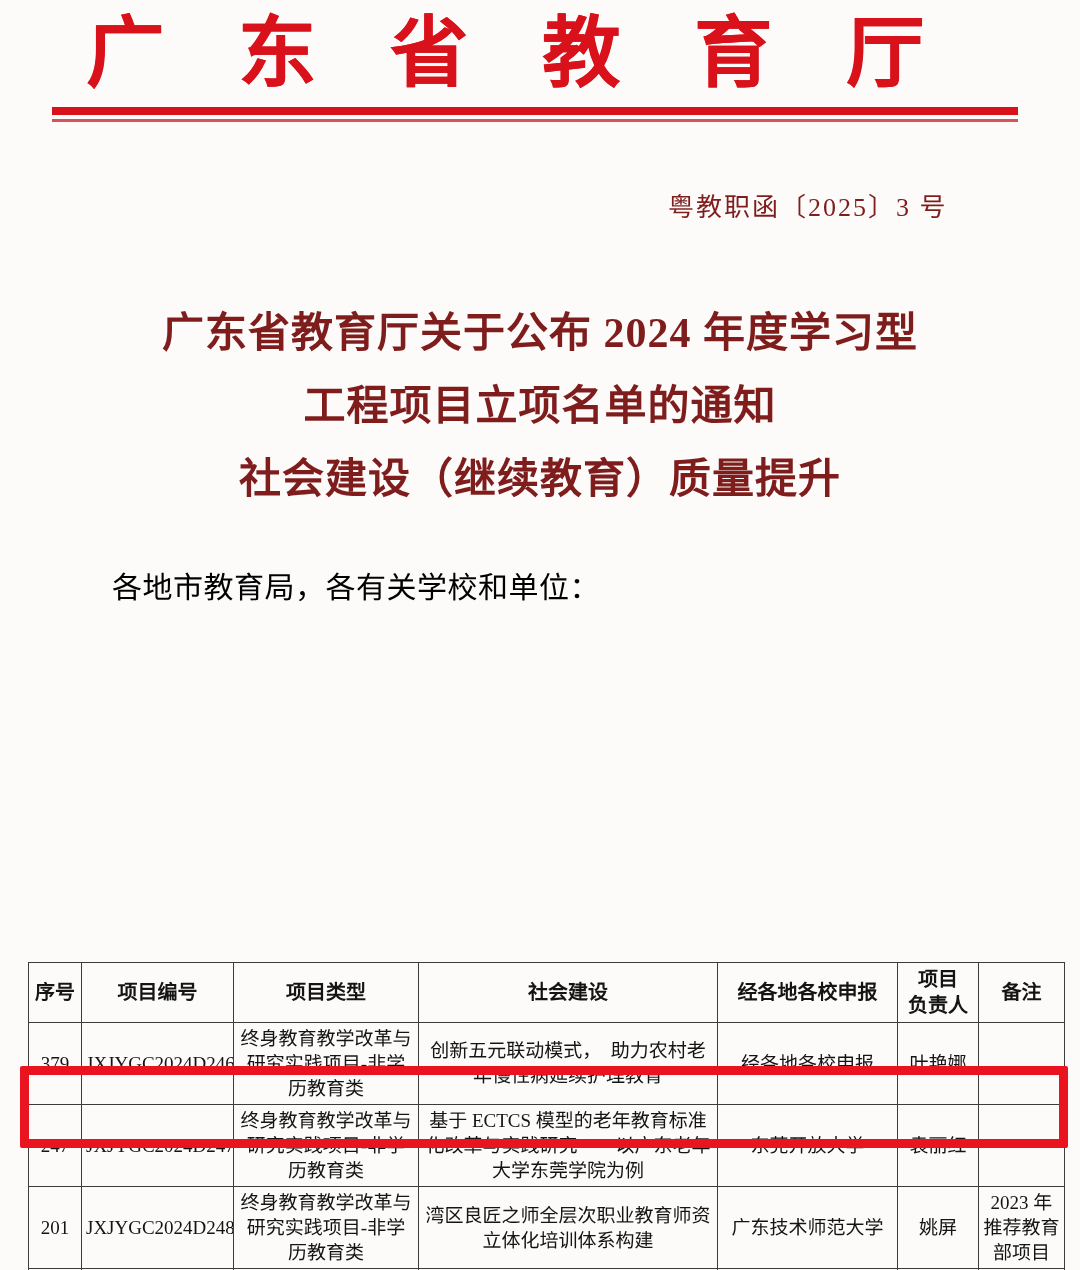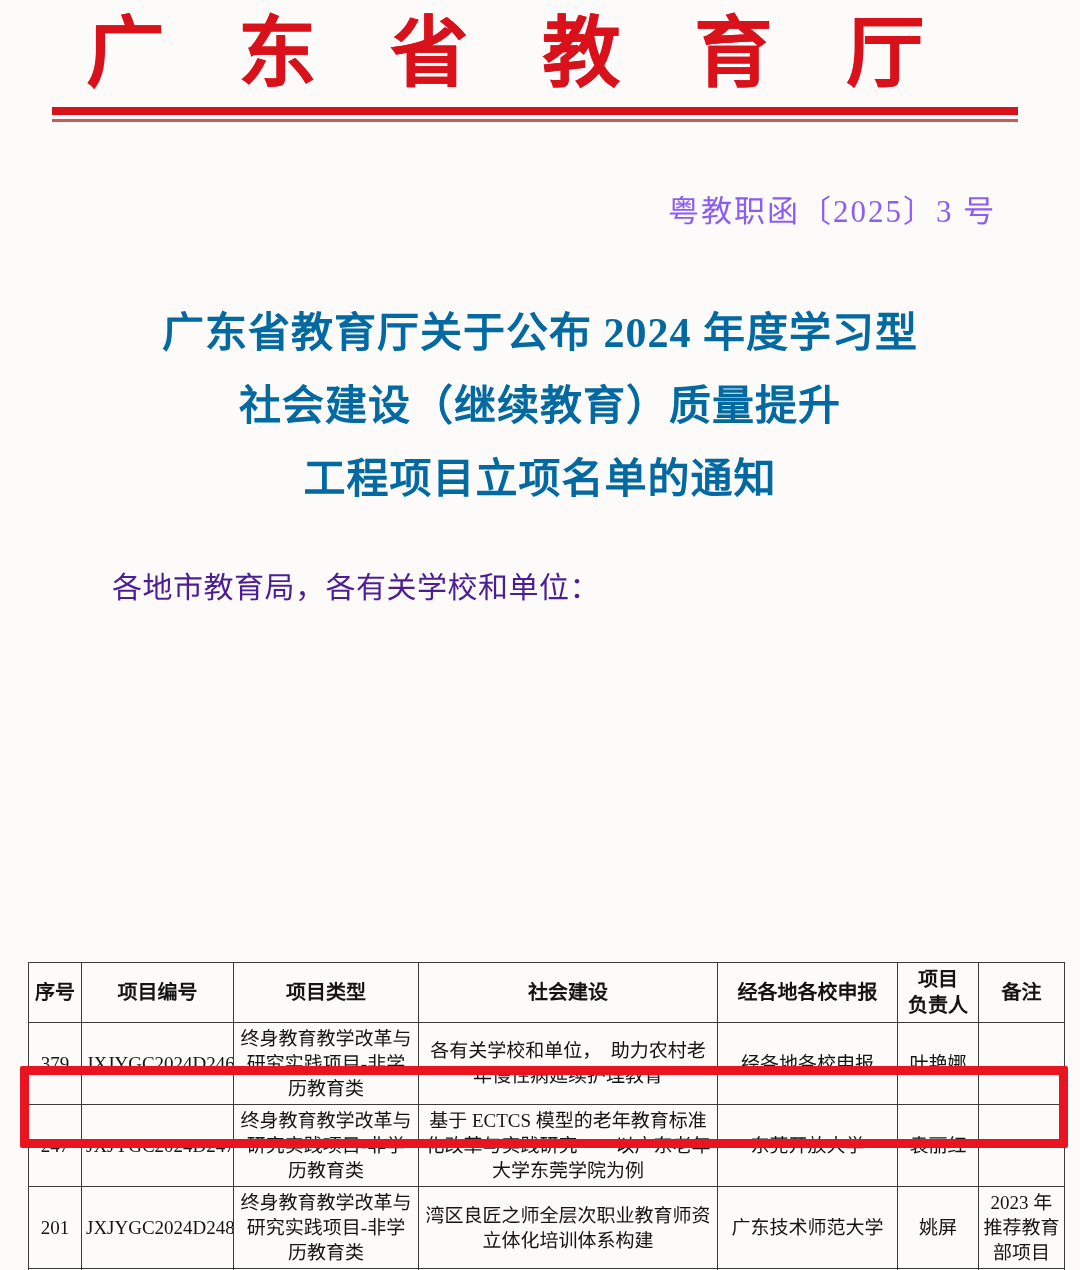--- a/index.html
+++ b/index.html
@@ -38,47 +38,47 @@
     width: 966px;
   }
   .red-rule-thick { height: 8px; background: #d8111b; }
   .red-rule-thin  { height: 3px; background: #d4545c; margin-top: 4px; }
 
   
   .doc-number {
     position: absolute;
     top: 186px;
     left: 668px;
-    font-size: 31px;
+    font-size: 26px;
     letter-spacing: 2px;
-    color: #8b5cf6;
+    color: #7f1d1d;
   }
 
   
   .doc-title {
     position: absolute;
     top: 297px;
     left: 0;
     width: 100%;
     text-align: center;
     font-size: 42px;
     font-weight: bold;
-    color: #0369a1;
+    color: #7f1d1d;
   }
   .doc-title .title-line { line-height: 73px; letter-spacing: 1px; }
 
   
   .body-text {
     position: absolute;
     top: 560px;
     left: 112px;
     width: 874px;
     font-size: 30px;
     line-height: 55px;
-    color: #4c1d95;
+    color: #000000;
     text-align: justify;
     letter-spacing: 0.5px;
   }
   .body-text .para-indent { text-indent: 2em; }
 
   
   .roster-table {
     position: absolute;
     top: 962px;
     left: 28px;
@@ -141,22 +141,22 @@
 
   <div class="red-rule-wrap">
     <div class="red-rule-thick"></div>
     <div class="red-rule-thin"></div>
   </div>
 
   <div class="doc-number">粤教职函〔2025〕3 号</div>
 
   <div class="doc-title">
     <div class="title-line">广东省教育厅关于公布 2024 年度学习型</div>
+    <div class="title-line">工程项目立项名单的通知</div>
     <div class="title-line">社会建设（继续教育）质量提升</div>
-    <div class="title-line">工程项目立项名单的通知</div>
   </div>
 
   <div class="body-text">
     <p>各地市教育局，各有关学校和单位：</p>
   </div>
 
   <table class="roster-table">
     <colgroup>
       <col class="col-seq">
         <col class="col-code">
@@ -176,21 +176,21 @@
         <th>项目
 负责人</th>
         <th>备注</th>
       </tr>
     </thead>
     <tbody>
       <tr>
         <td>379</td>
         <td class="cell-code">JXJYGC2024D246</td>
         <td>终身教育教学改革与研究实践项目-非学历教育类</td>
-        <td>各有关学校和单位，　助力农村老年慢性病延续护理教育</td>
+        <td>创新五元联动模式，　助力农村老年慢性病延续护理教育</td>
         <td>经各地各校申报</td>
         <td>叶艳娜</td>
         <td></td>
       </tr>
       <tr>
         <td>247</td>
         <td class="cell-code">JXJYGC2024D247</td>
         <td>终身教育教学改革与研究实践项目-非学历教育类</td>
         <td>基于 ECTCS 模型的老年教育标准化改革与实践研究——以广东老年大学东莞学院为例</td>
         <td>东莞开放大学</td>

